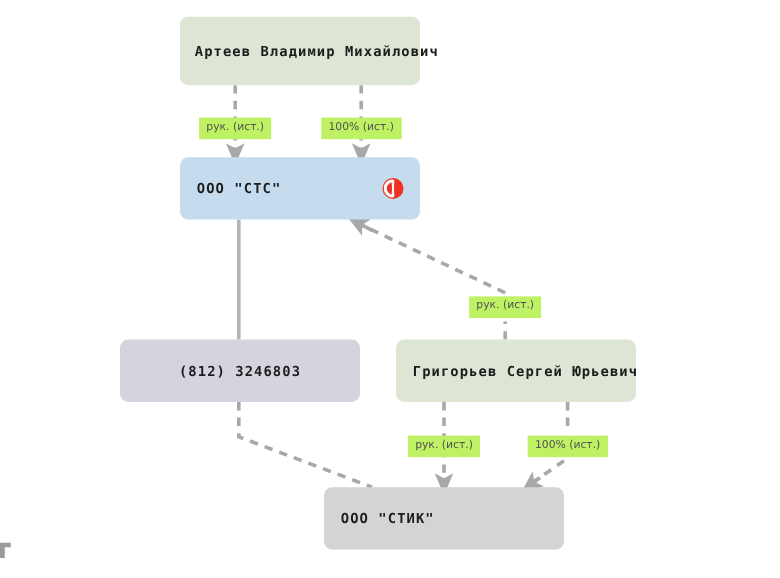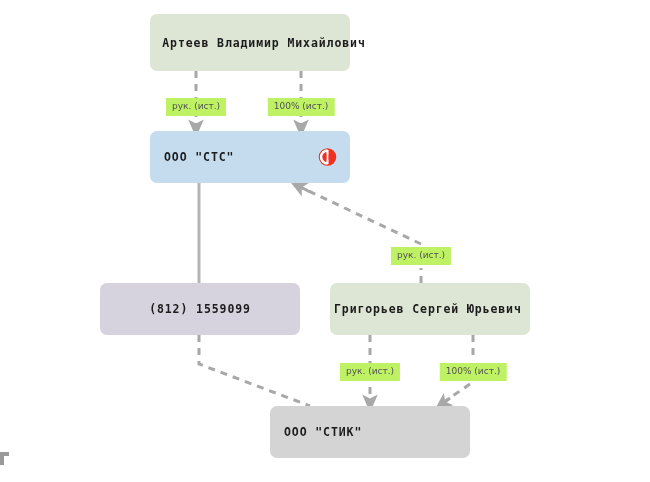--- a/index.html
+++ b/index.html
@@ -57,21 +57,21 @@
   #node-phone {
     left: 100px; top: 283px;
     width: 200px; height: 52px;
     background: #d6d3de;
     justify-content: center;
   }
   #node-grigoriev {
     left: 330px; top: 283px;
     width: 200px; height: 52px;
     background: #dde5d4;
-    padding-left: 4px;
+    padding-left: 14px;
   }
   #node-stik {
     left: 270px; top: 406px;
     width: 200px; height: 52px;
     background: #d4d4d4;
     padding-left: 14px;
   }
   
   .bank-icon {
     position: absolute;
@@ -146,21 +146,21 @@
     <svg class="bank-icon" viewBox="0 0 20 20">
       <circle cx="10" cy="10" r="9.2" fill="#ef3124"></circle>
       <path d="M10,3.2 a6.8,6.8 0 1,0 0,13.6" fill="none" stroke="#ffffff" stroke-width="2.6"></path>
       <rect x="8.9" y="2.6" width="2.2" height="14.8" fill="#ffffff"></rect>
       <circle cx="10" cy="10" r="3.1" fill="#ef3124"></circle>
       <rect x="9.1" y="6.6" width="1.8" height="6.8" fill="#ffffff"></rect>
     </svg>
   </div>
 
   <div class="node" id="node-phone">
-    <span class="node-label">(812) 1559099</span>
+    <span class="node-label">(812) 3246803</span>
   </div>
 
   <div class="node" id="node-grigoriev">
     <span class="node-label">Григорьев Сергей Юрьевич</span>
   </div>
 
   <div class="node" id="node-stik">
     <span class="node-label">ООО "СТИК"</span>
   </div>
 

